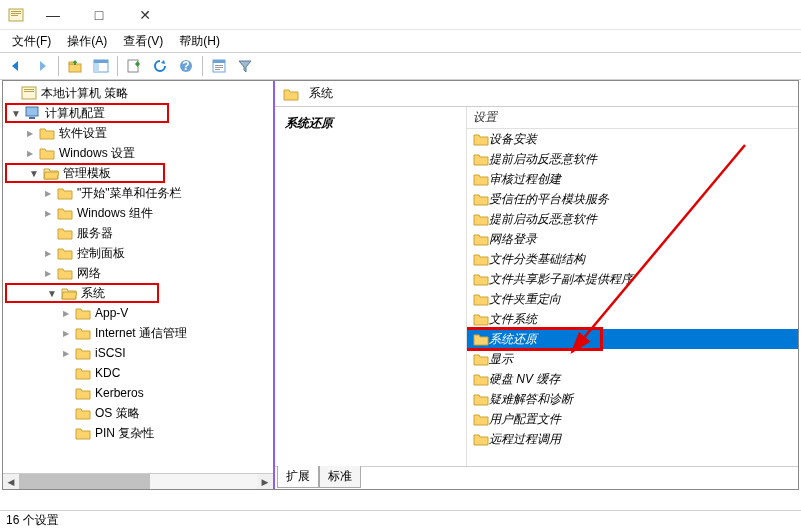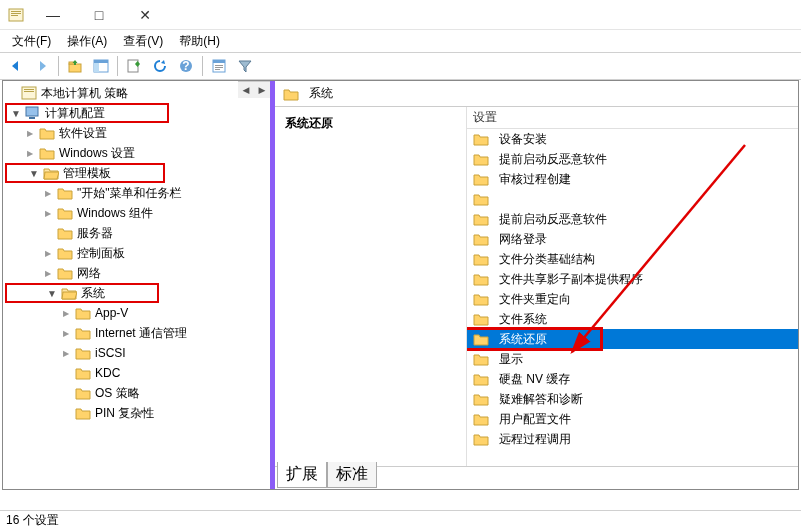--- a/index.html
+++ b/index.html
@@ -15,51 +15,51 @@
   .menubar { height: 22px; display: flex; align-items: center; padding: 0 4px; }
   .menuitem { padding: 2px 8px; }
 
   
   .toolbar { height: 28px; border-top: 1px solid #d0d0d0; border-bottom: 1px solid #d0d0d0; display: flex; align-items: center; padding: 0 4px; gap: 2px; }
   .tbbtn { width: 24px; height: 22px; display: flex; align-items: center; justify-content: center; border: 1px solid transparent; }
   .tbsep { width: 1px; height: 20px; background: #c0c0c0; margin: 0 2px; }
 
   
   .main { position: absolute; top: 80px; left: 0; right: 0; bottom: 40px; display: flex; border: 1px solid #888; margin: 0 2px; }
-  .leftpane { width: 272px; border-right: 5px solid #8b5cf6; overflow: hidden; display: flex; }
+  .leftpane { width: 272px; border-right: 2px solid #8b5cf6; overflow: hidden; display: flex; flex-direction: column; }
   .rightpane { flex: 1; display: flex; flex-direction: column; overflow: hidden; }
 
   
   .tree-container { flex: 1; overflow-y: auto; overflow-x: auto; padding: 2px 0; position: relative; }
   .treerow { display: flex; align-items: center; height: 20px; white-space: nowrap; padding-right: 6px; }
   .toggle { width: 14px; height: 14px; display: flex; align-items: center; justify-content: center; font-size: 10px; color: #555; flex-shrink: 0; }
   .toggle.blank { visibility: hidden; }
   .treeicon { width: 16px; height: 14px; margin: 0 4px 0 2px; flex-shrink: 0; }
   .treelabel { flex-shrink: 0; }
   .ind { display: inline-block; flex-shrink: 0; }
   .hl-red { border: 2px solid #e00000; display: inline-flex; align-items: center; height: 20px; padding: 0 2px; margin: -2px 0; }
 
   
   .rheader { height: 26px; background: #fff; border-bottom: 1px solid #ccc; display: flex; align-items: center; padding: 0 6px; gap: 6px; }
-  .rbody { flex: 1; display: flex; overflow: hidden; }
+  .rbody { flex: 1; display: flex; overflow: hidden; font-style: italic; }
   .rleft { width: 192px; border-right: 1px solid #e0e0e0; padding: 8px 10px; }
   .rleft .pg-title { font-weight: bold; }
   .rright { flex: 1; display: flex; flex-direction: column; overflow: hidden; }
   .colhdr { height: 22px; border-bottom: 1px solid #e0e0e0; display: flex; align-items: center; padding: 0 6px; color: #333; }
   .list { flex: 1; overflow-y: auto; position: relative; }
-  .listrow { display: flex; align-items: center; height: 20px; padding: 0 6px; gap: 10px; }
+  .listrow { display: flex; align-items: center; height: 20px; padding: 0 6px; gap: 0; }
   .listrow.selected { background: #0078d7; color: #fff; }
   .listicon { width: 16px; height: 14px; flex-shrink: 0; }
 
   
   .annot-box { position: absolute; border: 3px solid #e00000; pointer-events: none; }
 
   
   .tabs { height: 22px; display: flex; align-items: flex-end; padding-left: 2px; gap: 0; border-top: 1px solid #ccc; position: relative; top: -1px; }
-  .tab { border: 1px solid #aaa; border-top: none; padding: 2px 8px; background: #f5f5f5; font-size: 16px; }
+  .tab { border: 1px solid #aaa; border-top: none; padding: 2px 8px; background: #f5f5f5; font-size: 12px; }
   .tab.active { background: #fff; }
 
   
   .fake-scroll-h { height: 16px; border-top: 1px solid #ccc; display: flex; }
   .sb-btn { width: 16px; height: 16px; background: #f0f0f0; display: flex; align-items: center; justify-content: center; font-size: 9px; color: #555; }
   .sb-track { flex: 1; background: #f5f5f5; position: relative; }
   .sb-thumb { position: absolute; height: 100%; background: #c1c1c1; }
 
   
   .status { position: absolute; bottom: 0; left: 0; right: 0; height: 20px; border-top: 1px solid #d0d0d0; display: flex; align-items: center; padding: 0 6px; }
@@ -335,20 +335,30 @@
         <span class="ind" style="width:56px"></span>
         <span class="toggle blank"></span>
         <span class="treeicon">
             <svg viewBox="0 0 16 14">
               <path d="M1 3 L6 3 L7 5 L15 5 L15 13 L1 13 Z" fill="#ffd36b" stroke="#caa23a"></path>
             </svg>
           </span>
         <span class="treelabel">KDC</span>
       </div>
 
+      <div class="treerow">
+        <span class="ind" style="width:56px"></span>
+        <span class="toggle blank"></span>
+        <span class="treeicon">
+            <svg viewBox="0 0 16 14">
+              <path d="M1 3 L6 3 L7 5 L15 5 L15 13 L1 13 Z" fill="#ffd36b" stroke="#caa23a"></path>
+            </svg>
+          </span>
+        <span class="treelabel">Kerberos</span>
+      </div>
 
       <div class="treerow">
         <span class="ind" style="width:56px"></span>
         <span class="toggle blank"></span>
         <span class="treeicon">
             <svg viewBox="0 0 16 14">
               <path d="M1 3 L6 3 L7 5 L15 5 L15 13 L1 13 Z" fill="#ffd36b" stroke="#caa23a"></path>
             </svg>
           </span>
         <span class="treelabel">OS 策略</span>
@@ -415,20 +425,21 @@
                 </svg>
               </span>
               <span>审核过程创建</span>
             </div>
             <div class="listrow">
               <span class="listicon">
                 <svg viewBox="0 0 16 14">
                   <path d="M1 3 L6 3 L7 5 L15 5 L15 13 L1 13 Z" fill="#ffd36b" stroke="#caa23a"></path>
                 </svg>
               </span>
+              <span>受信任的平台模块服务</span>
             </div>
             <div class="listrow">
               <span class="listicon">
                 <svg viewBox="0 0 16 14">
                   <path d="M1 3 L6 3 L7 5 L15 5 L15 13 L1 13 Z" fill="#ffd36b" stroke="#caa23a"></path>
                 </svg>
               </span>
               <span>提前启动反恶意软件</span>
             </div>
             <div class="listrow">

